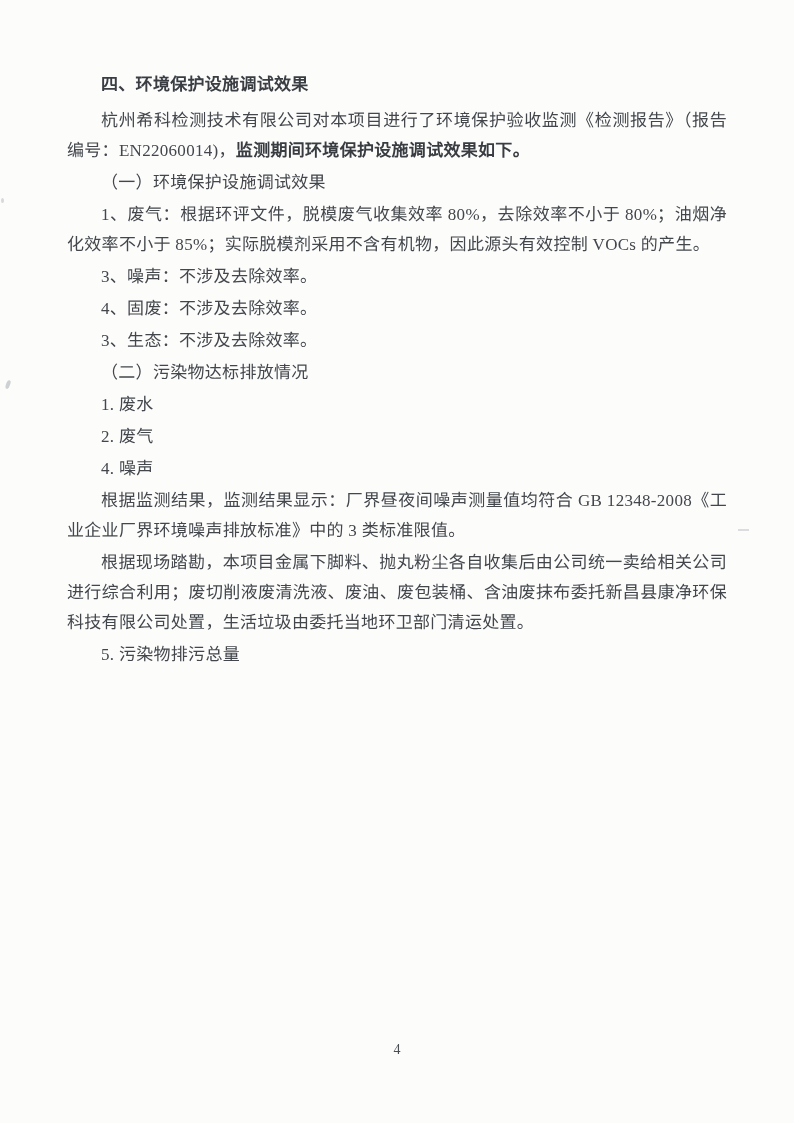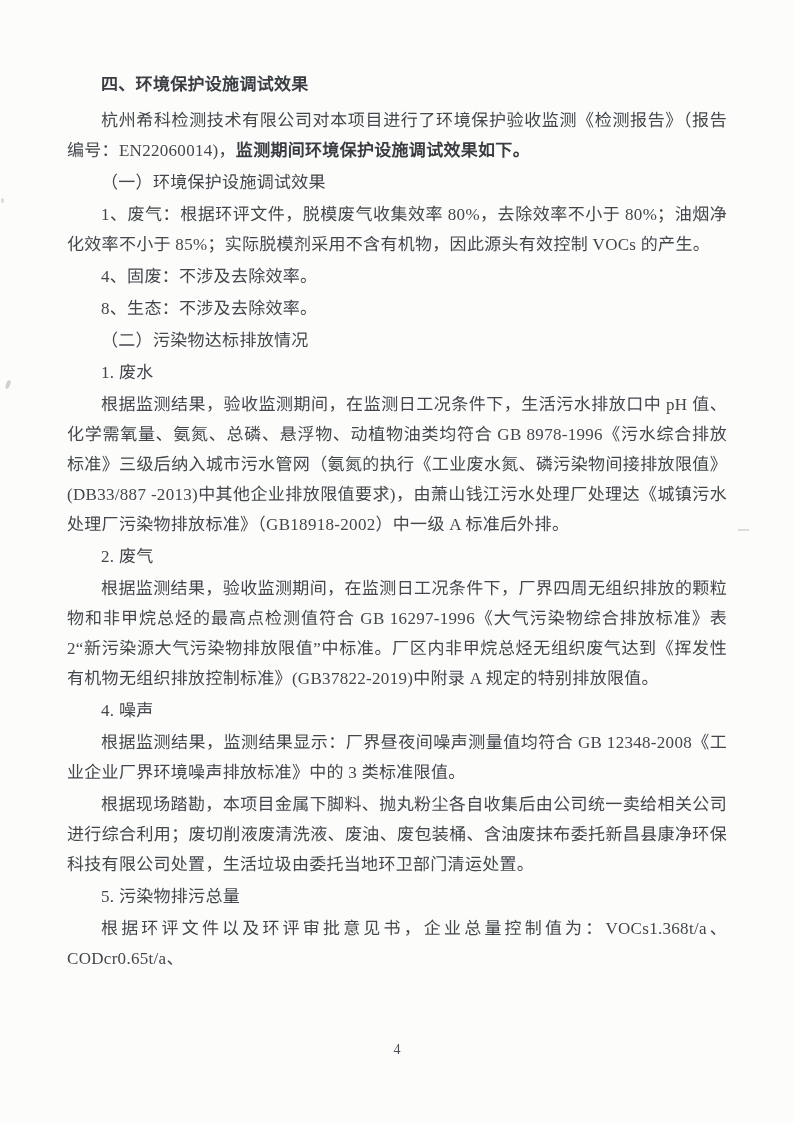--- a/index.html
+++ b/index.html
@@ -87,38 +87,36 @@
 <div class="page">
   <div class="content">
 
     <p class="h1">四、环境保护设施调试效果</p>
 
     <p class="para"><span>杭州希科检测技术有限公司对本项目进行了环境保护验收监测《检测报告》（报告编号：EN22060014)，</span><span class="emph">监测期间环境保护设施调试效果如下。</span></p>
 
     <p class="para">（一）环境保护设施调试效果</p>
 
     <p class="para">1、废气：根据环评文件，脱模废气收集效率 80%，去除效率不小于 80%；油烟净化效率不小于 85%；实际脱模剂采用不含有机物，因此源头有效控制 VOCs 的产生。</p>
+    <p class="para">3、噪声：不涉及去除效率。</p>
     <p class="para">4、固废：不涉及去除效率。</p>
-    <p class="para">8、生态：不涉及去除效率。</p>
+    <p class="para">3、生态：不涉及去除效率。</p>
 
     <p class="para">（二）污染物达标排放情况</p>
 
     <p class="para label">1. 废水</p>
-    <p class="para">根据监测结果，验收监测期间，在监测日工况条件下，生活污水排放口中 pH 值、化学需氧量、氨氮、总磷、悬浮物、动植物油类均符合 GB 8978-1996《污水综合排放标准》三级后纳入城市污水管网（氨氮的执行《工业废水氮、磷污染物间接排放限值》(DB33/887 -2013)中其他企业排放限值要求)，由萧山钱江污水处理厂处理达《城镇污水处理厂污染物排放标准》（GB18918-2002）中一级 A 标准后外排。</p>
 
     <p class="para label">2. 废气</p>
-    <p class="para">根据监测结果，验收监测期间，在监测日工况条件下，厂界四周无组织排放的颗粒物和非甲烷总烃的最高点检测值符合 GB 16297-1996《大气污染物综合排放标准》表 2“新污染源大气污染物排放限值”中标准。厂区内非甲烷总烃无组织废气达到《挥发性有机物无组织排放控制标准》(GB37822-2019)中附录 A 规定的特别排放限值。</p>
 
     <p class="para label">4. 噪声</p>
     <p class="para">根据监测结果，监测结果显示：厂界昼夜间噪声测量值均符合 GB 12348-2008《工业企业厂界环境噪声排放标准》中的 3 类标准限值。</p>
 
     <p class="para">根据现场踏勘，本项目金属下脚料、抛丸粉尘各自收集后由公司统一卖给相关公司进行综合利用；废切削液废清洗液、废油、废包装桶、含油废抹布委托新昌县康净环保科技有限公司处置，生活垃圾由委托当地环卫部门清运处置。</p>
 
     <p class="para label">5. 污染物排污总量</p>
-    <p class="para">根据环评文件以及环评审批意见书，企业总量控制值为：VOCs1.368t/a、CODcr0.65t/a、</p>
 
   </div>
 
   <div class="artifact a1"></div>
   <div class="artifact a2"></div>
   <div class="artifact a3"></div>
 
   <div class="page-number">4</div>
 </div>
 

